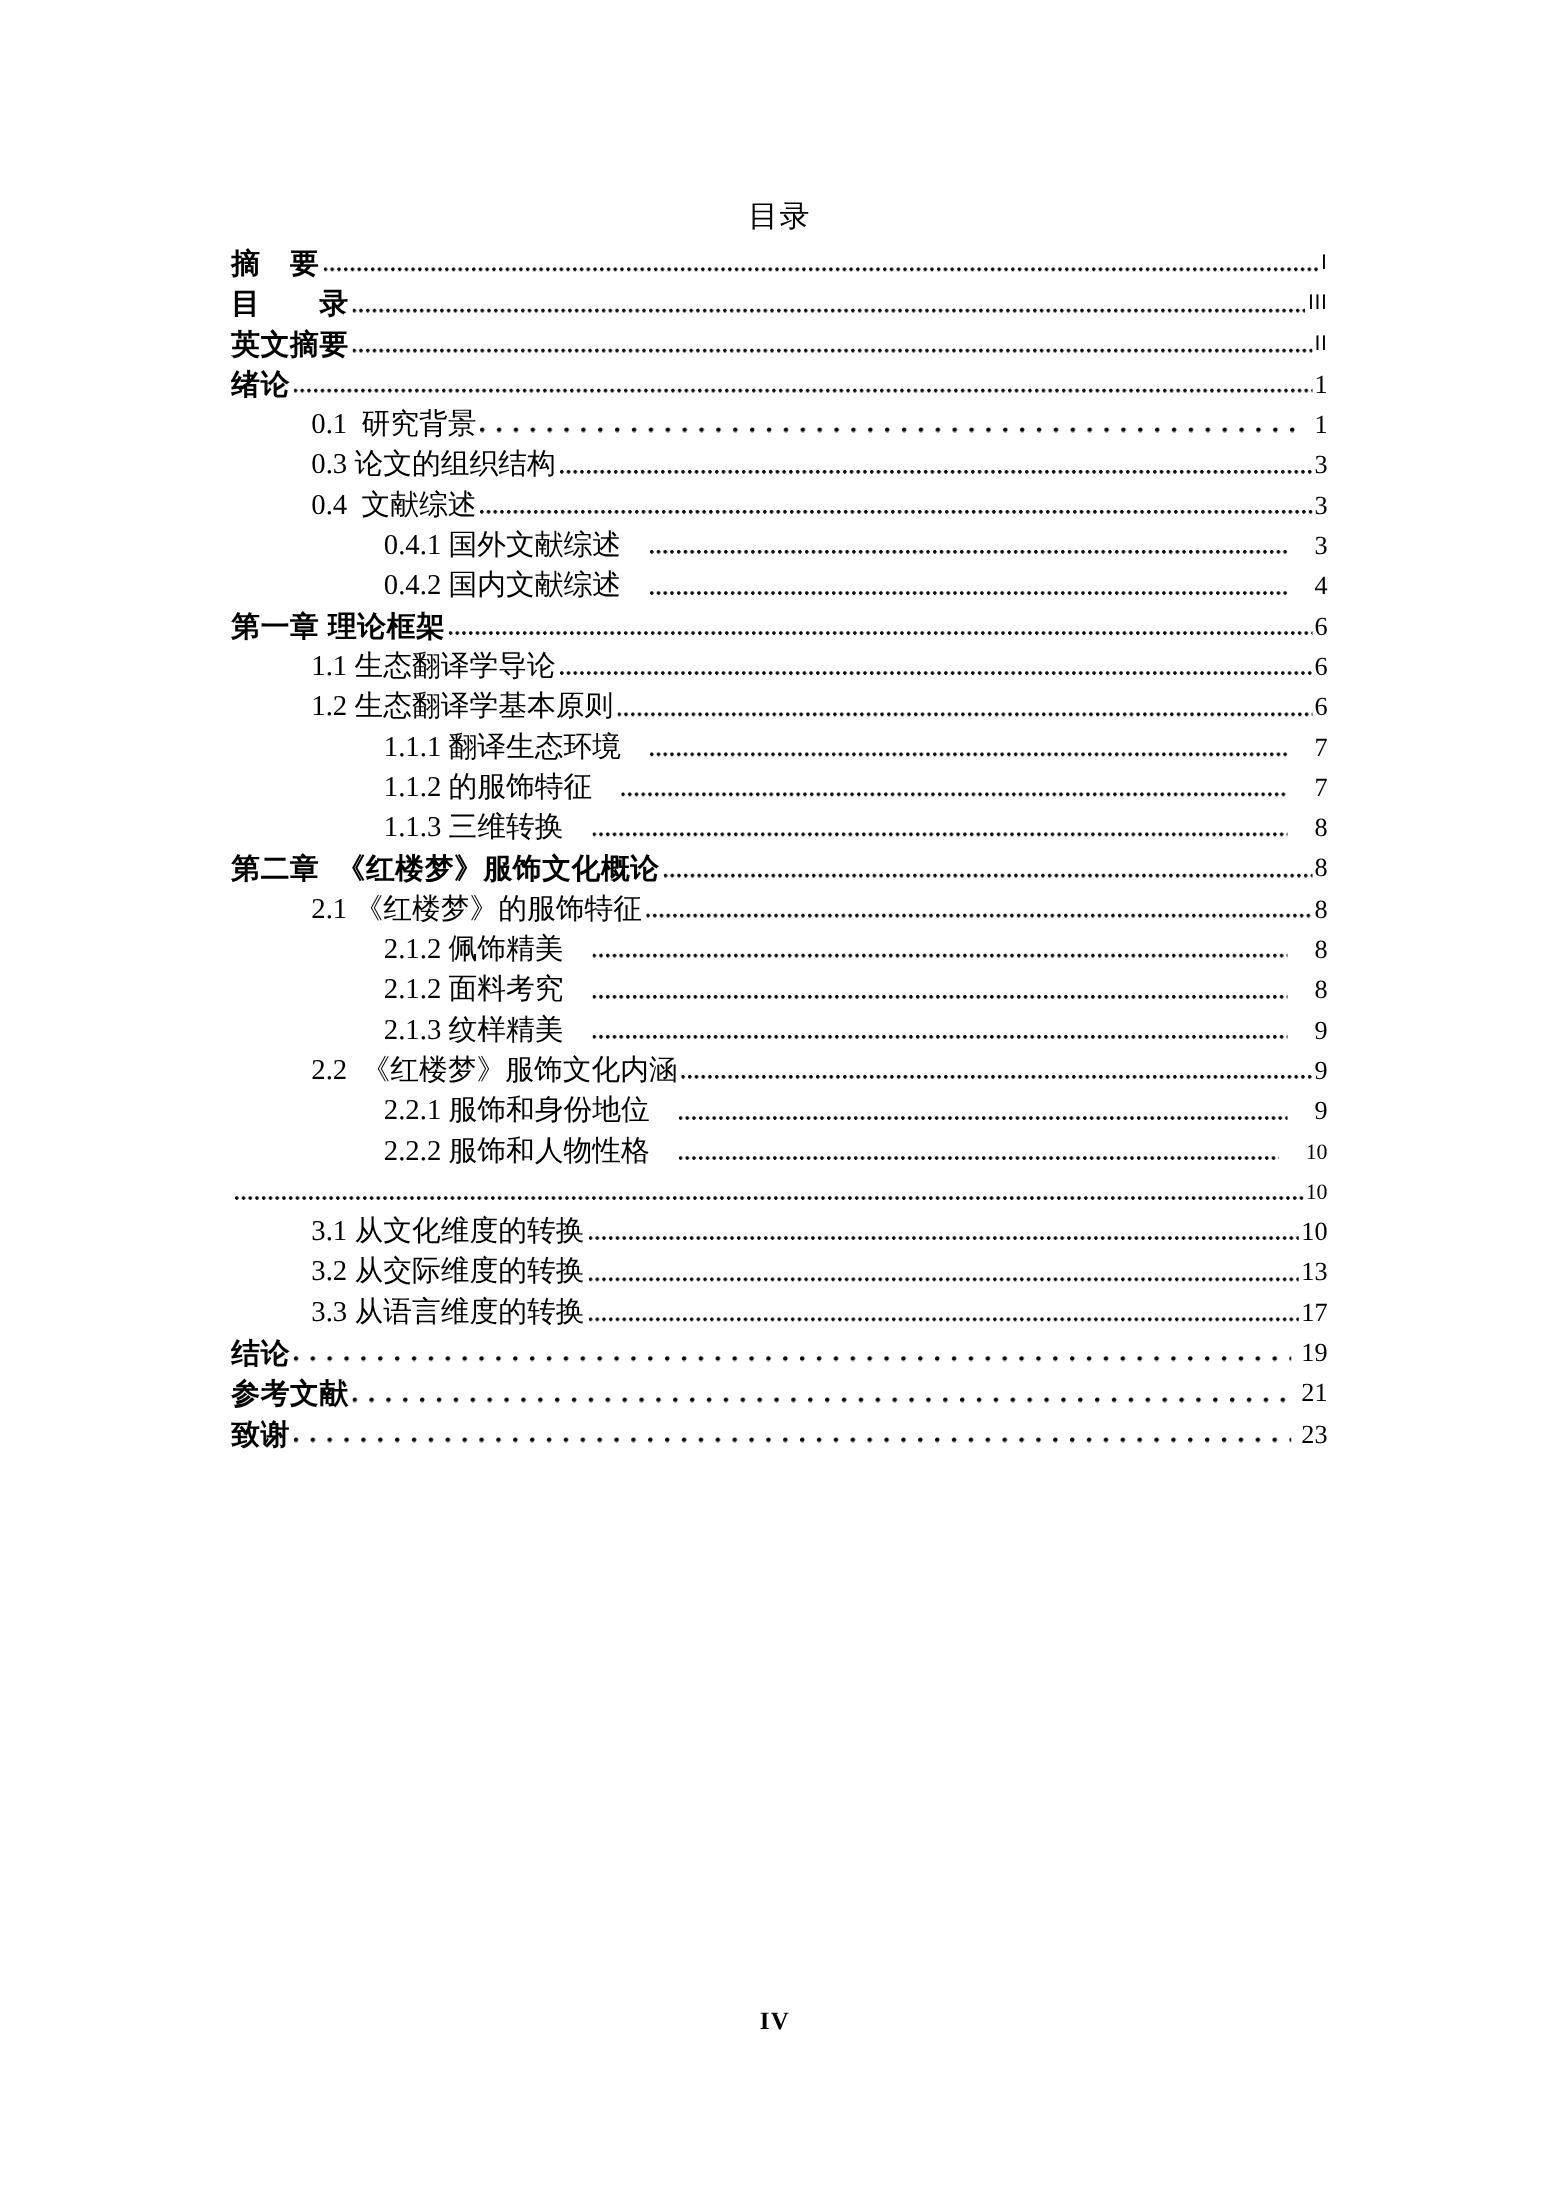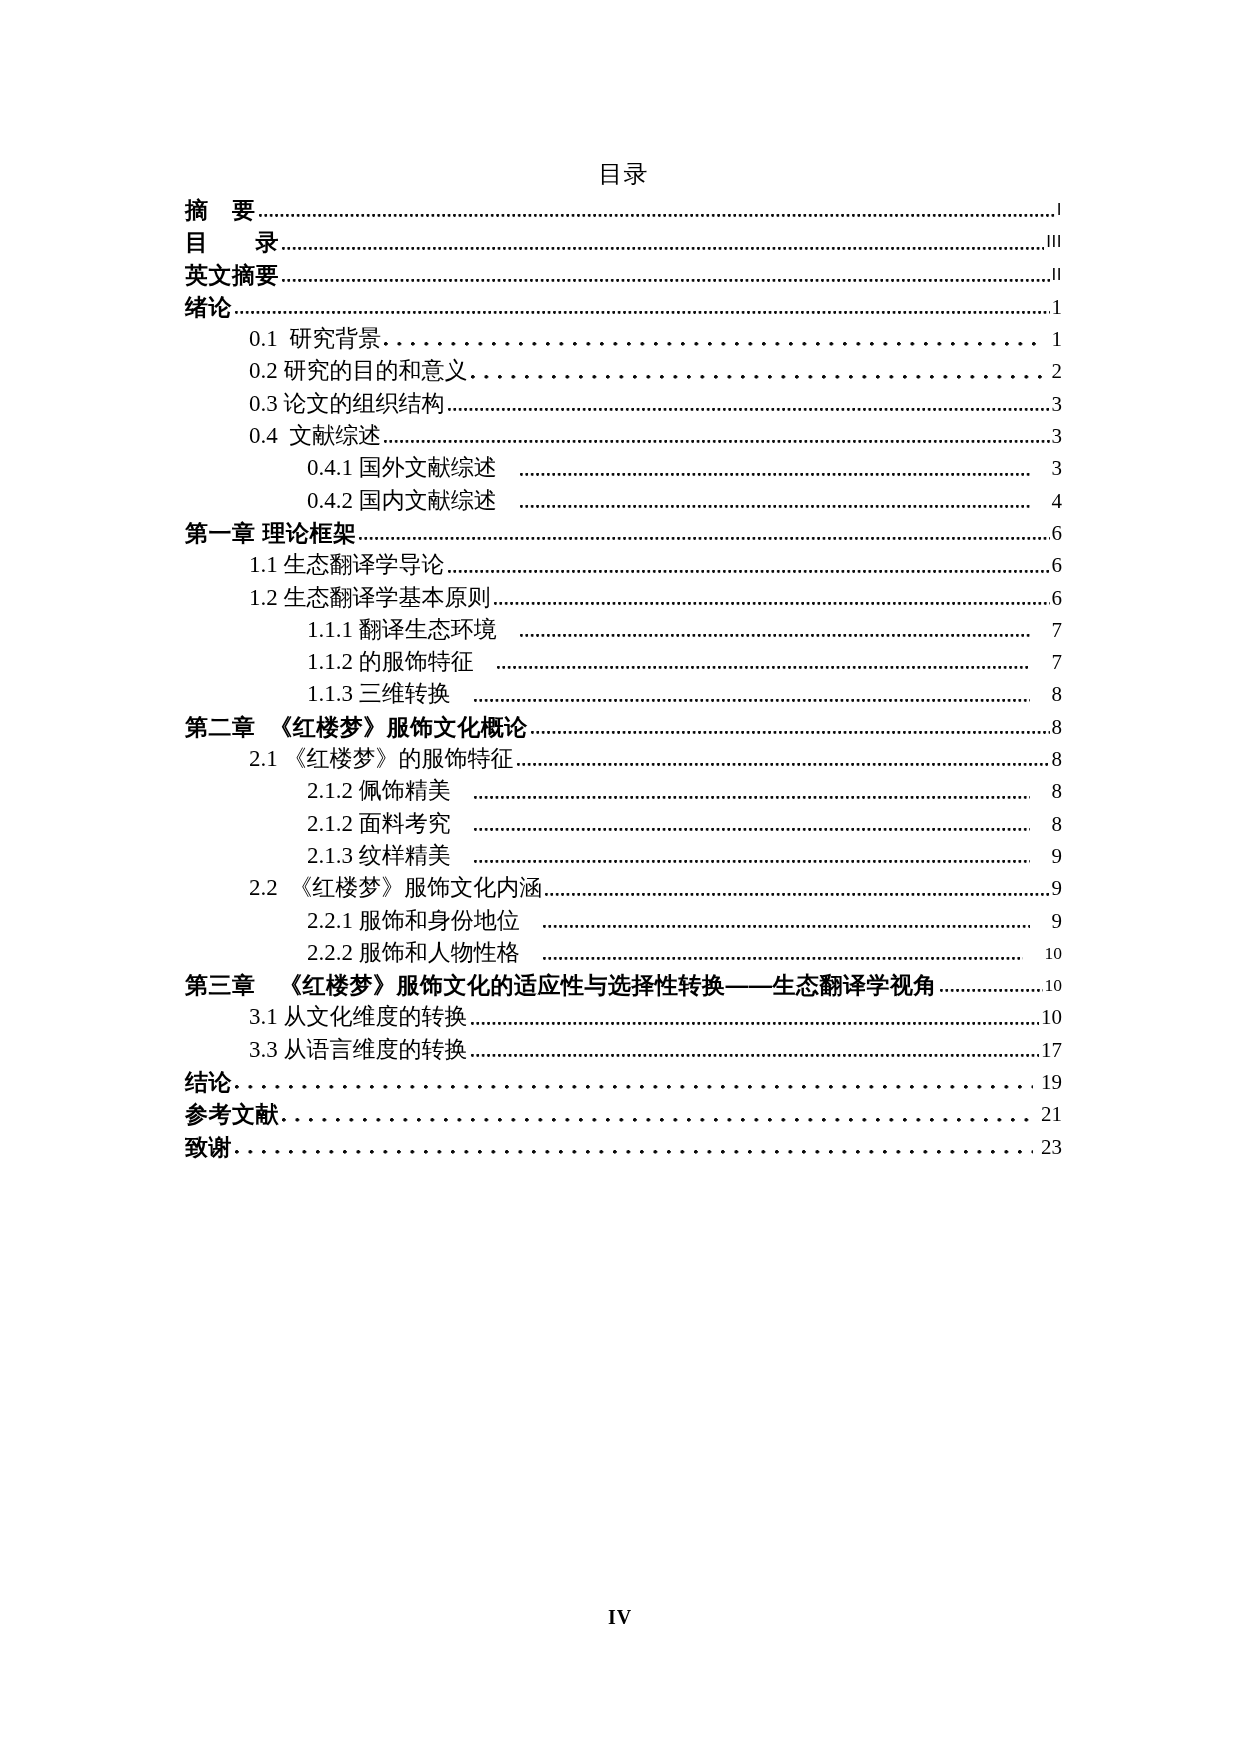--- a/index.html
+++ b/index.html
@@ -114,25 +114,20 @@
           <span class="toc-label">绪论</span>
           <span class="leader dense"></span>
           <span class="pagenum">1</span>
         </div>
         <div class="toc-row level-1">
           <span class="toc-label">0.1  研究背景</span>
           <span class="leader sparse"></span>
           <span class="pagenum">1</span>
         </div>
         <div class="toc-row level-1">
-          <span class="toc-label">0.2 研究的目的和意义</span>
-          <span class="leader sparse"></span>
-          <span class="pagenum">2</span>
-        </div>
-        <div class="toc-row level-1">
           <span class="toc-label">0.3 论文的组织结构</span>
           <span class="leader dense"></span>
           <span class="pagenum">3</span>
         </div>
         <div class="toc-row level-1">
           <span class="toc-label">0.4  文献综述</span>
           <span class="leader dense"></span>
           <span class="pagenum">3</span>
         </div>
         <div class="toc-row level-2">
@@ -209,28 +204,32 @@
           <span class="toc-label">2.2.1 服饰和身份地位</span>
           <span class="leader dense"></span>
           <span class="pagenum">9</span>
         </div>
         <div class="toc-row level-2">
           <span class="toc-label">2.2.2 服饰和人物性格</span>
           <span class="leader dense"></span>
           <span class="pagenum small">10</span>
         </div>
         <div class="toc-row level-0 bold">
-          <span class="toc-label">第三章　《红楼梦》服饰文化的适应性与选择性转换——生态翻译学视角</span>
           <span class="leader dense"></span>
           <span class="pagenum small">10</span>
         </div>
         <div class="toc-row level-1">
           <span class="toc-label">3.1 从文化维度的转换</span>
           <span class="leader dense"></span>
           <span class="pagenum">10</span>
+        </div>
+        <div class="toc-row level-1">
+          <span class="toc-label">3.2 从交际维度的转换</span>
+          <span class="leader dense"></span>
+          <span class="pagenum">13</span>
         </div>
         <div class="toc-row level-1">
           <span class="toc-label">3.3 从语言维度的转换</span>
           <span class="leader dense"></span>
           <span class="pagenum">17</span>
         </div>
         <div class="toc-row level-0 bold">
           <span class="toc-label">结论</span>
           <span class="leader sparse"></span>
           <span class="pagenum">19</span>

